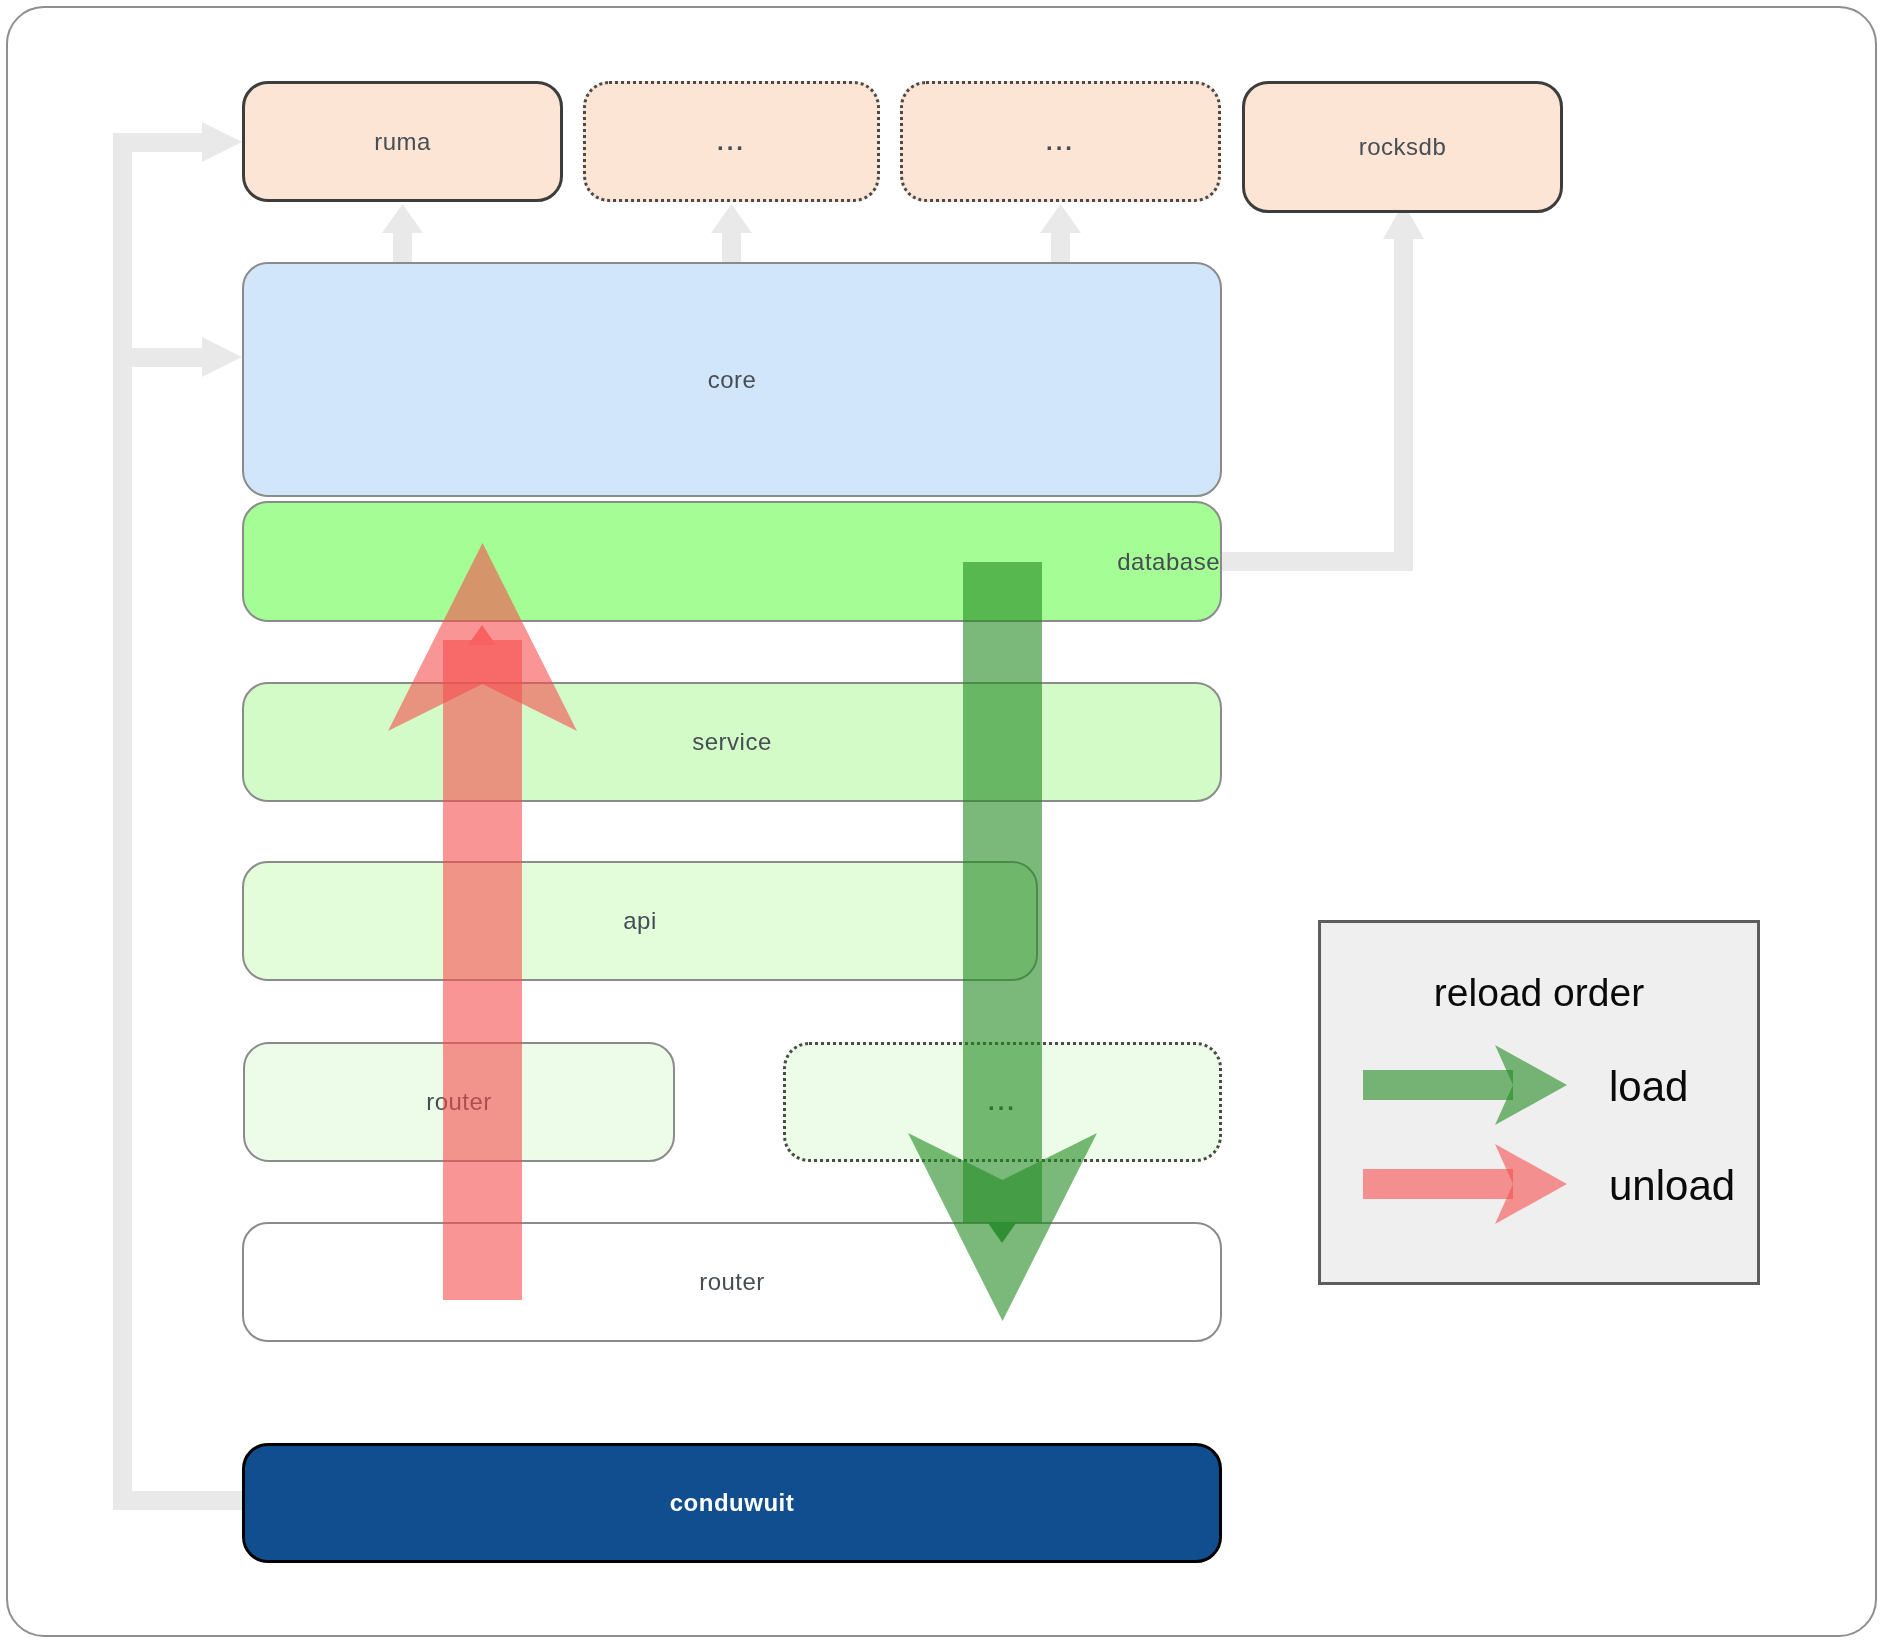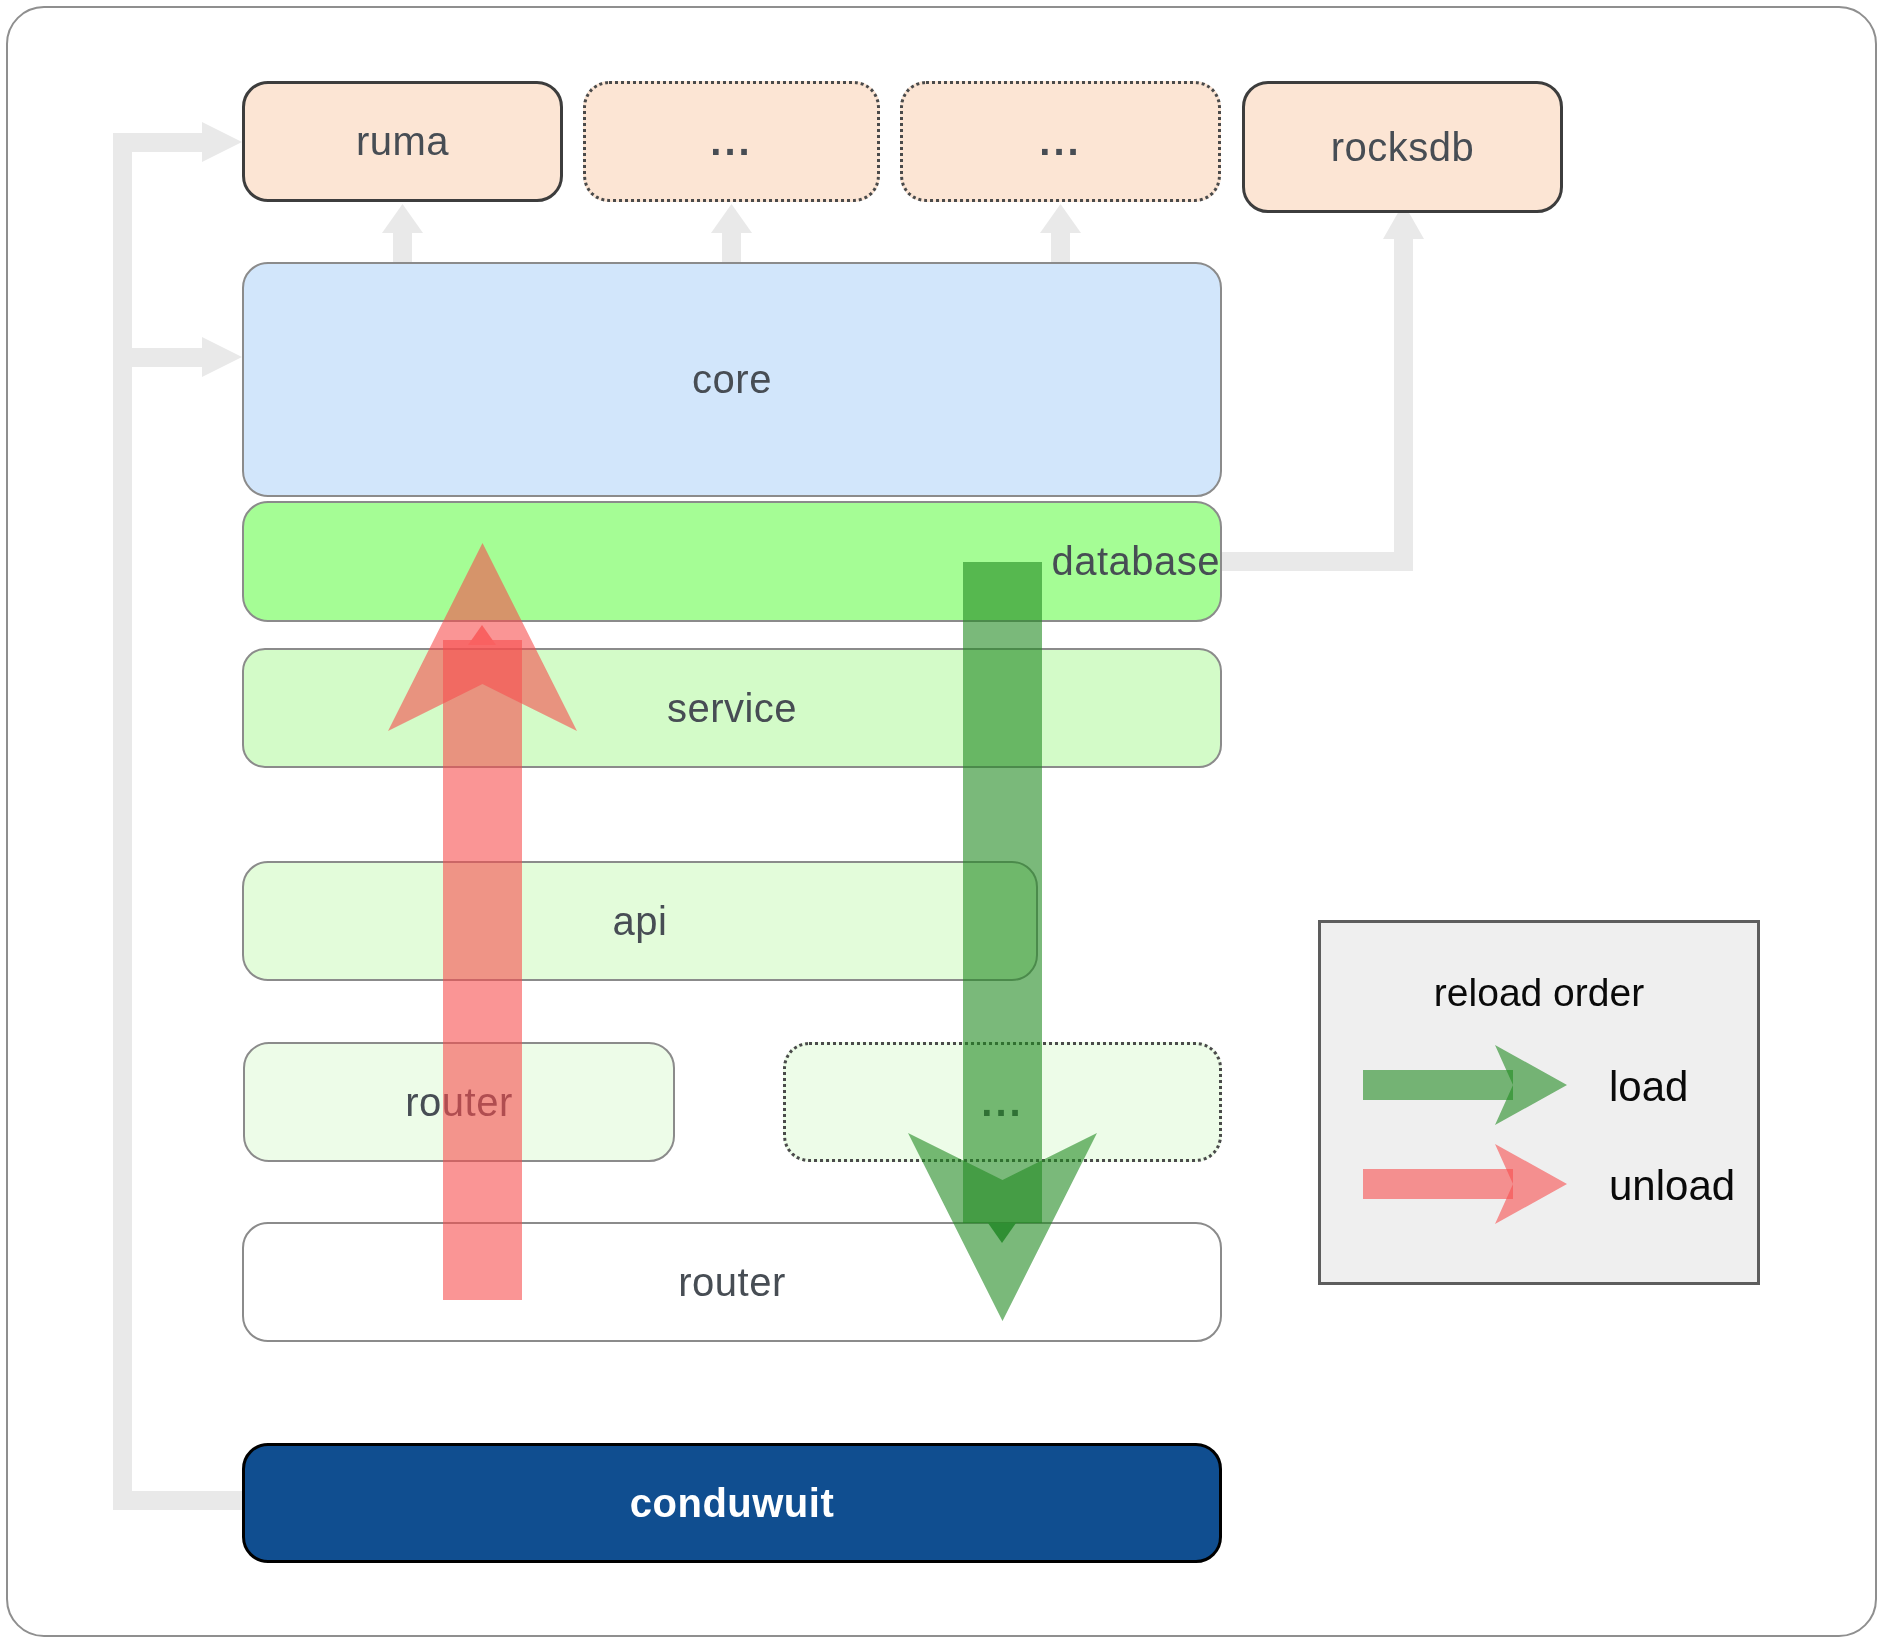--- a/index.html
+++ b/index.html
@@ -7,35 +7,35 @@
     position:relative;width:1883px;height:1643px;background:#fff;overflow:hidden;
     font-family:"Liberation Sans","DejaVu Sans",sans-serif;
   }
   .frame{
     position:absolute;inset:6px;border:2px solid #8f8f8f;border-radius:38px;background:transparent;
   }
   
   .node{
     position:absolute;display:flex;align-items:center;justify-content:center;
     border-radius:26px;box-sizing:border-box;
-    font-size:40px;color:var(--label-color);letter-spacing:.5px;
+    font-size:24px;color:var(--label-color);letter-spacing:.5px;
   }
   .solid-dark{border:3px solid var(--dark-border);}
   .solid-gray{border:2px solid var(--gray-border);}
   .dotted{border:3px dotted #4a4a4a;}
   .peach{background:var(--peach);}
   
   .b-ruma{left:242px;top:81px;width:321px;height:121px;}
   .b-dots1{left:583px;top:81px;width:297px;height:121px;}
   .b-dots2{left:900px;top:81px;width:321px;height:121px;}
   .b-rocksdb{left:1242px;top:81px;width:321px;height:132px;}
   
   .b-core{left:242px;top:262px;width:980px;height:235px;background:var(--core-blue);}
   .b-database{left:242px;top:501px;width:980px;height:121px;background:var(--database-green);justify-content:flex-end;}
-  .b-service{left:242px;top:648px;width:980px;height:120px;background:var(--service-green);border-radius:23px;}
+  .b-service{left:242px;top:682px;width:980px;height:120px;background:var(--service-green);}
   .b-api{left:242px;top:861px;width:796px;height:120px;background:var(--api-green);}
   .b-admin{left:243px;top:1042px;width:432px;height:120px;background:var(--admin-green);}
   .b-admindots{left:783px;top:1042px;width:439px;height:120px;background:var(--admin-green);}
   .b-router{left:242px;top:1222px;width:980px;height:120px;background:#ffffff;}
   .b-conduwuit{left:242px;top:1443px;width:980px;height:120px;background:var(--conduwuit-navy);
                border:3px solid #000;color:#fff;font-weight:bold;}
   .dots-label{font-weight:bold;letter-spacing:3px;}
   
   .conn{position:absolute;background:var(--connector-gray);}
   .conn-head{position:absolute;background:var(--connector-gray);}

